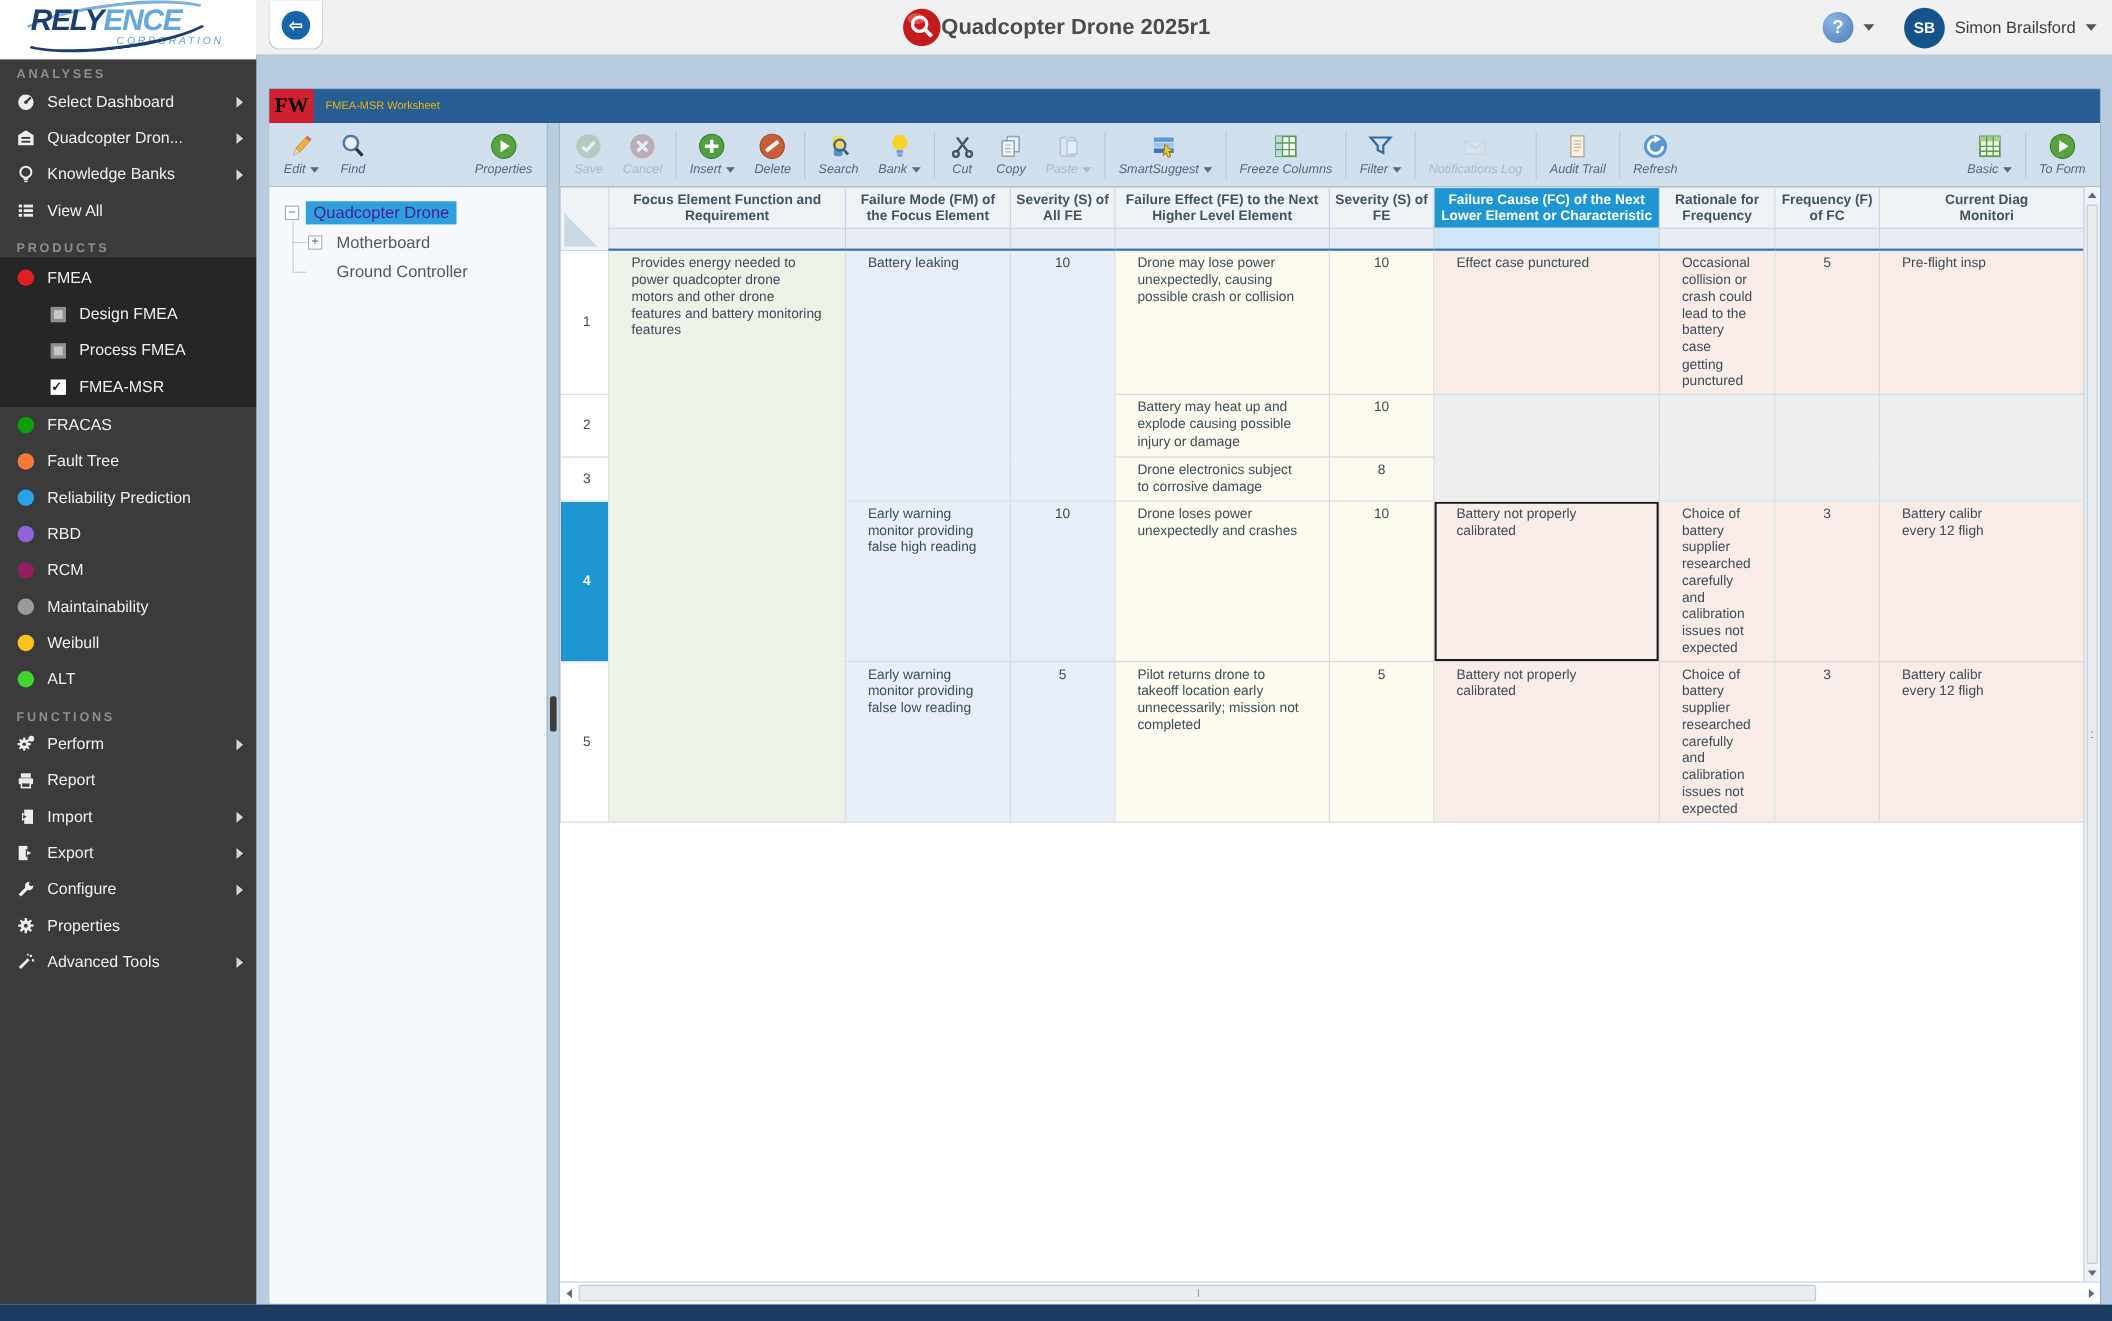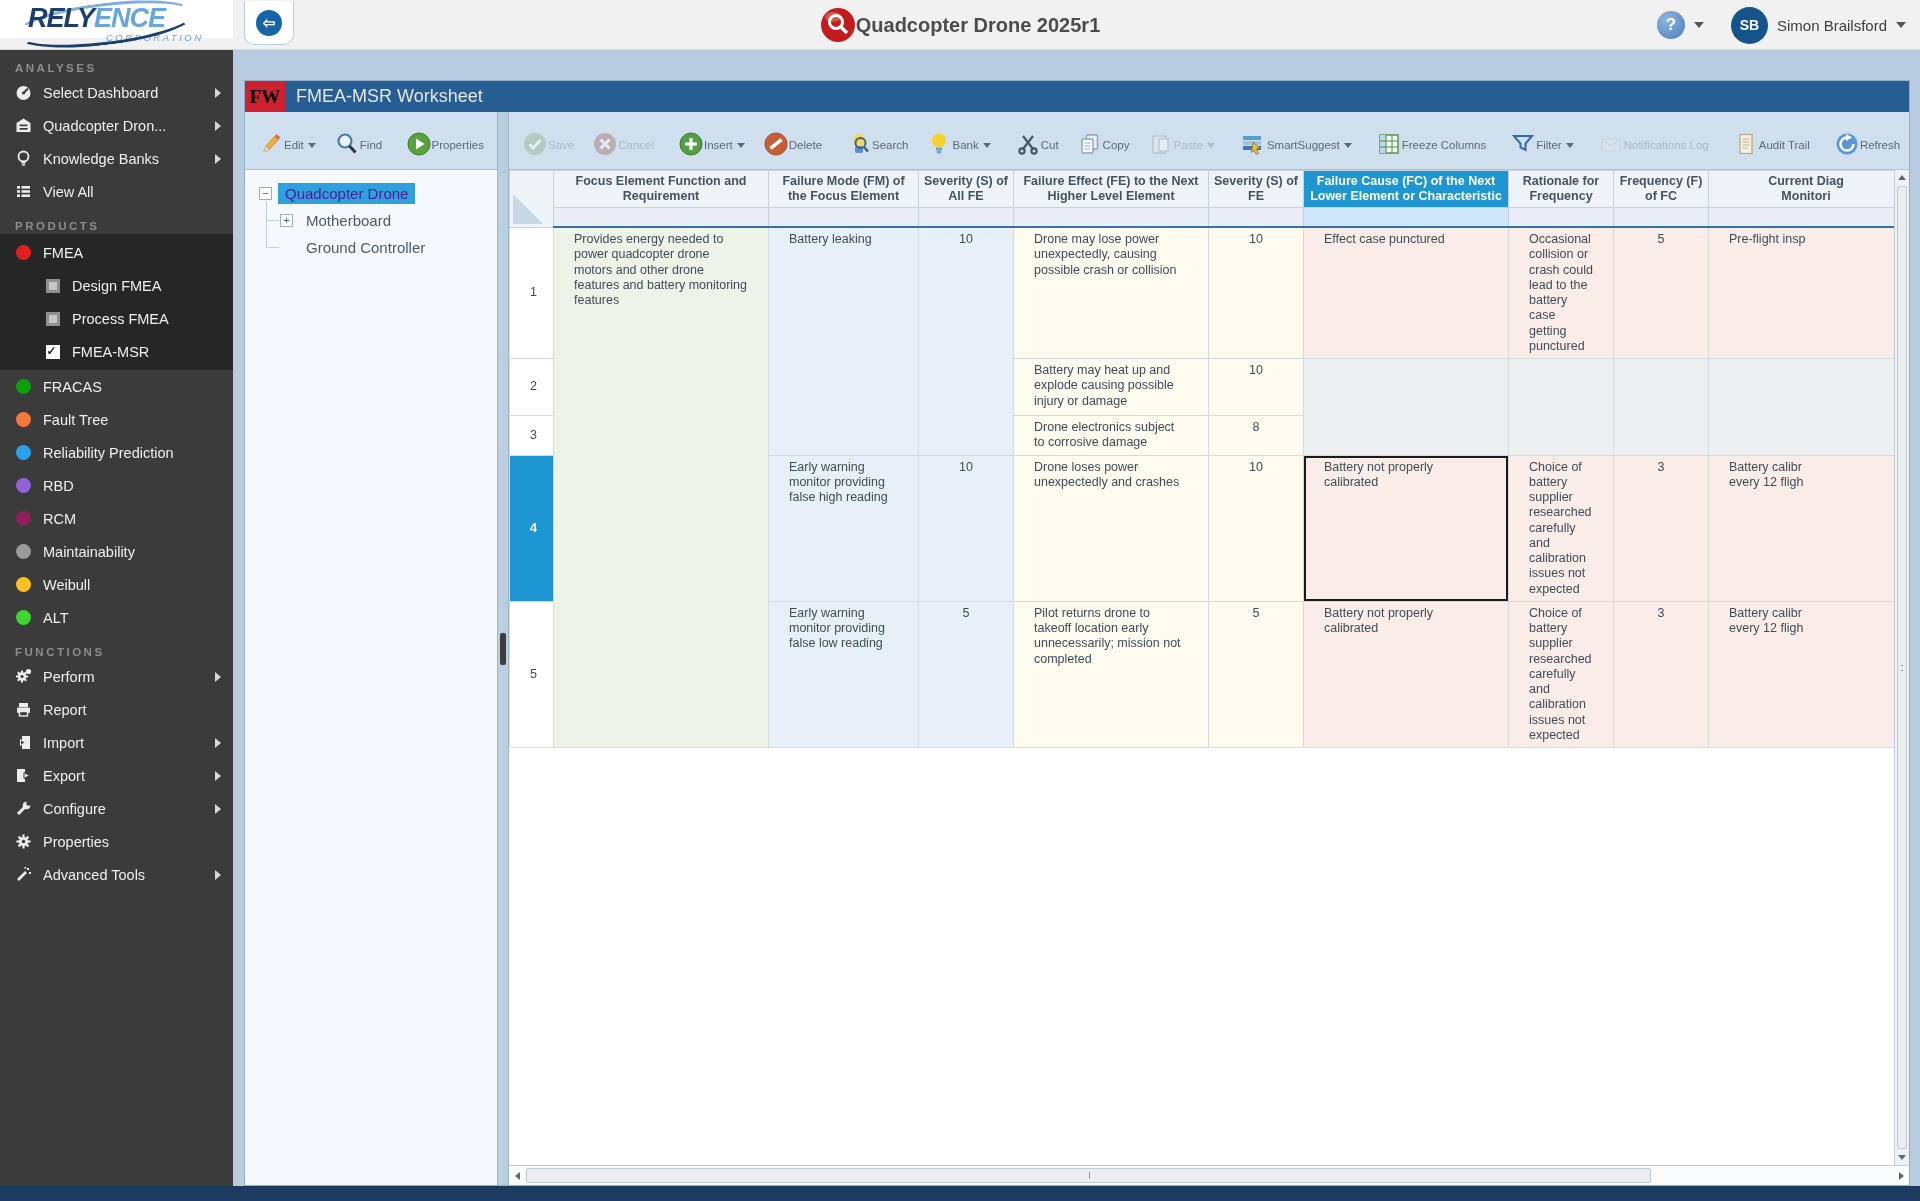--- a/index.html
+++ b/index.html
@@ -1,21 +1,21 @@
 <!DOCTYPE html>
 <html><head>
 <meta charset="utf-8">
 <style>
   * { margin:0; padding:0; box-sizing:border-box; }
   html,body { width:1920px; height:1201px; overflow:hidden; }
   body { background:#b9cbde; font-family:"Liberation Sans", sans-serif; position:relative; color:#3f4d59; }
 
   
   .app-header { position:absolute; top:0; left:0; width:1920px; height:50px; background:#f1f1f1; border-bottom:1px solid #d8d8d8; z-index:5; }
-  .logo-box { position:absolute; left:0; top:0; width:233px; height:38px; background:#fff; padding:4px 0 0 28px; }
+  .logo-box { position:absolute; left:0; top:0; width:233px; height:54px; background:#fff; padding:4px 0 0 28px; }
   .logo-line { position:relative; font-style:italic; font-weight:bold; font-size:27px; letter-spacing:-1px; line-height:28px; z-index:1;}
   .logo-rely { color:#1c3e6f; }
   .logo-ence { color:#66a7dd; }
   .logo-tag { font-size:9.5px; letter-spacing:2.5px; color:#6aa0cc; font-style:italic; margin:0 0 0 78px; }
   .logo-swoosh { position:absolute; left:14px; top:3px; width:182px; height:42px; border:3px solid; border-color:#докnone; border-color:#7db0dd transparent #1c3e6f transparent; border-radius:50%; transform:rotate(-7deg); z-index:0; }
   .back-tab { position:absolute; left:244px; top:1px; width:50px; height:44px; background:#fff; border:1px solid #b7d0e4; border-top:none; border-radius:0 0 10px 10px; display:flex; align-items:center; justify-content:center; }
   .back-circle { width:26px; height:26px; border-radius:50%; background:#1565a8; color:#fff; display:flex; align-items:center; justify-content:center; font-size:15px; font-weight:bold; }
   .hdr-center { position:absolute; left:0; right:0; top:0; height:50px; display:flex; align-items:center; justify-content:center; }
   .hdr-title { font-size:20px; font-weight:bold; color:#4c4c4c; }
   .hdr-right { position:absolute; right:14px; top:0; height:50px; display:flex; align-items:center; gap:9px; }
@@ -36,30 +36,30 @@
   .dot { width:15px; height:15px; border-radius:50%; }
   .cbox { width:14px; height:14px; background:#8f8f8f; position:relative; }
   .cbox::after { content:""; position:absolute; left:3px; top:3px; width:8px; height:8px; background:#c6c6c6; }
   .cbox.checked { background:#fff; }
   .cbox.checked::after { content:"✓"; background:none; color:#1c1c1c; font-size:12px; font-weight:bold; left:1px; top:-1px; width:auto; height:auto; }
 
   
   .panel { position:absolute; left:244px; top:80px; right:10px; bottom:15px; background:#fff; border:1px solid #8fb0cc; display:flex; flex-direction:column; }
   .panel-title { height:31px; background:#265e93; display:flex; align-items:center; flex:0 0 31px; }
   .fw-badge { width:40px; height:31px; background:#cf2030; color:#000000; font-family:"Liberation Serif", serif; font-weight:bold; font-size:19px; display:flex; align-items:center; justify-content:center; }
-  .panel-title-text { color:#e5e5e5; font-size:18px; margin-left:11px; }
+  .panel-title-text { color:#eab308; font-size:10px; margin-left:11px; }
   .panel-body { flex:1; display:flex; min-height:0; }
 
   
   .tree-pane { width:252px; flex:0 0 252px; display:flex; flex-direction:column; min-height:0; }
   .splitter { width:12px; flex:0 0 12px; background:#b9cfe0; border-left:1px solid #9fb6c9; border-right:1px solid #9fb6c9; position:relative; cursor:col-resize; }
   .split-grip { position:absolute; left:2px; top:50%; margin-top:-16px; width:6px; height:32px; background:#3d3d3d; border-radius:2px; }
   .table-pane { flex:1; display:flex; flex-direction:column; min-width:0; min-height:0; }
   .pane-toolbar { height:58px; flex:0 0 58px; background:#cfdfed; border-bottom:1px solid #aec2d2; display:flex; align-items:stretch; padding:2px 4px 0 4px; }
-  .tb { display:flex; flex-direction:row; align-items:center; justify-content:flex-start; padding:5px 9px 0 9px; cursor:pointer; }
+  .tb { display:flex; flex-direction:column; align-items:center; justify-content:flex-start; padding:5px 9px 0 9px; cursor:pointer;font-style:italic; }
   .tb-ic { height:27px; display:flex; align-items:center; justify-content:center; }
   .tb-lbrow { display:flex; align-items:center; gap:4px; margin-top:2px; }
   .tb-lb { font-size:11.5px; color:#57controls6b7b; color:#576b7b; white-space:nowrap; }
   .tb .caret { width:0; height:0; border-left:4px solid transparent; border-right:4px solid transparent; border-top:5px solid #576b7b; }
   .tb.disabled .tb-lb { color:#a9bac8; }
   .tb.disabled .caret { border-top-color:#a9bac8; }
   .tb.disabled .tb-ic { opacity:.45; filter:grayscale(55%); }
   .tb-sep { width:1px; background:#b4c5d4; margin:6px 3px; }
   .tb-spacer { flex:1; }
 

